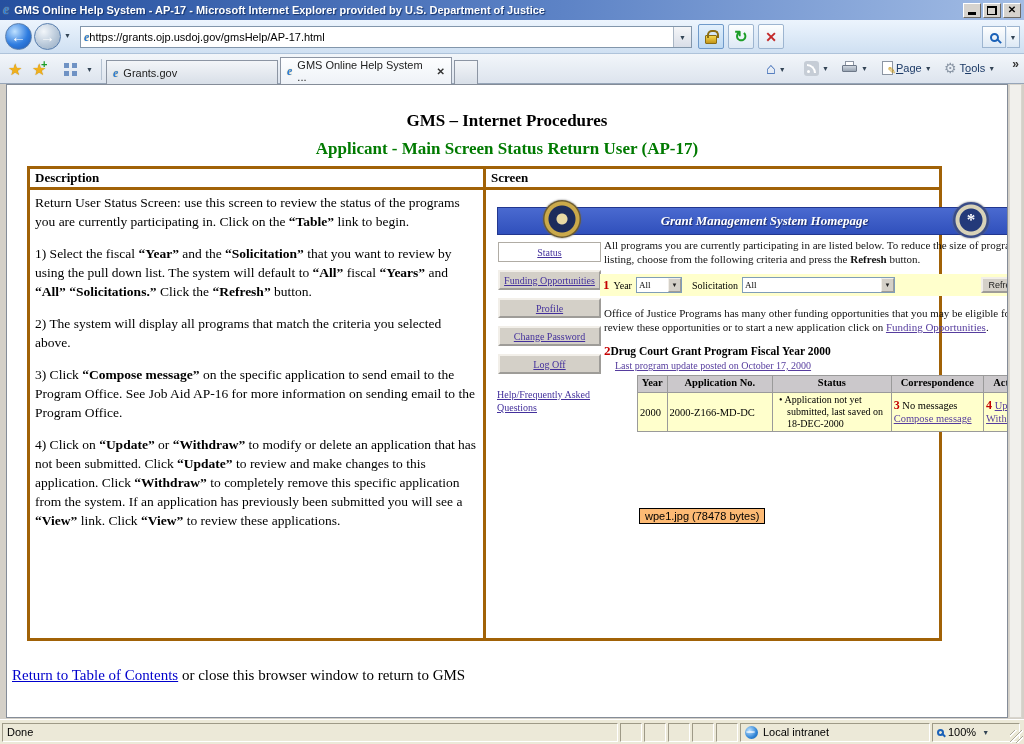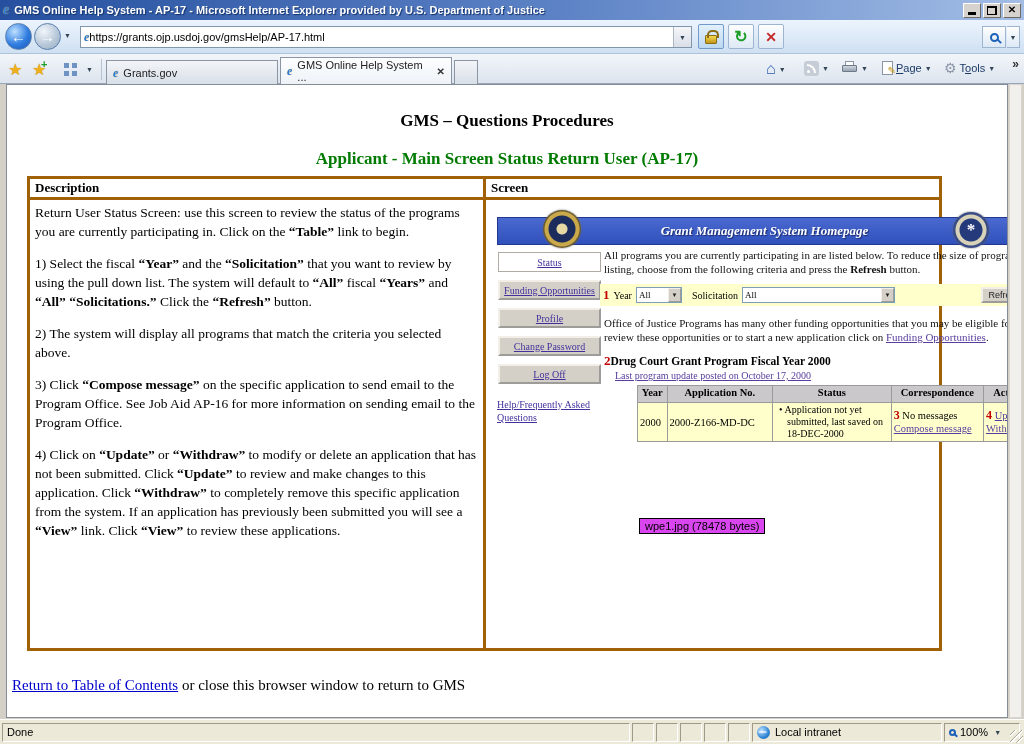--- a/index.html
+++ b/index.html
@@ -85,21 +85,21 @@
   .page-icon .pencil { position:absolute; right:-4px; bottom:-2px; color:#c99613; font-size:10px; }
   .gear-glyph { font-size:14px; color:#8b97a6; line-height:14px; }
   .chevron { position:absolute; right:5px; top:3px; font-size:12px; font-weight:bold; color:#333; }
   .acc { text-decoration:underline; }
 
   
   .content { position:absolute; left:6px; top:84px; width:1002px; height:634px; background:#fff;
     border:1px solid #848c98; font-family:"Liberation Serif",serif; overflow:hidden; }
   .scroll-strip { position:absolute; left:1009px; top:84px; width:13px; height:634px; background:#f1f0ec; border:1px solid #d8d5ce; }
   .page-title { text-align:center; font-size:17px; font-weight:bold; color:#000; margin-top:26px; font-family:"Liberation Serif",serif; }
-  .page-subtitle { text-align:center; font-size:17px; font-weight:bold; color:#007a00; margin-top:18px; }
+  .page-subtitle { text-align:center; font-size:17px; font-weight:bold; color:#007a00; margin-top:8px; }
   .main-table { border-collapse:collapse; margin:7px 0 0 20px; width:915px; table-layout:fixed; }
   .main-table th, .main-table td { border:3px solid #a16207; vertical-align:top; text-align:left; }
   .main-table th { font-size:13px; font-weight:bold; padding:1px 5px; height:18px; }
   .desc-cell { width:358px; padding:3px 6px 0 5px; font-size:13.5px; line-height:19px; height:440px; }
   .desc-cell p { margin:0 0 13px 0; }
   .screen-cell { width:557px; position:relative; }
 
   
   .gms-screen { position:relative; margin:12px 0 0 11px; width:536px; height:436px;
     font-family:"Liberation Serif",serif; }
@@ -135,33 +135,33 @@
   .program-link { display:block; margin-left:11px; font-size:10px; color:#563d9e; text-decoration:underline; margin-top:1px; }
   .gms-table { border-collapse:collapse; margin:4px 0 0 33px; table-layout:fixed; }
   .gms-table th, .gms-table td { border:1px solid #9a9a9a; font-size:10.5px; padding:1px 2px; }
   .gms-table th { background:#cbc8cb; font-weight:bold; text-align:center; height:17px; }
   .gms-table td { background:#ffffcc; height:38px; vertical-align:middle; }
   .col-year { width:30px; } .col-app { width:111px; } .col-status { width:125px; } .col-corr { width:94px; } .col-action { width:43px; }
   .cell-center { text-align:center; }
   .status-text { font-size:10px; line-height:12px; padding-left:12px; text-indent:-8px; }
   .corr-cell, .action-cell { font-size:10px; line-height:13px; }
   .corr-cell .step-num, .action-cell .step-num { font-size:12px; }
-  .wpe-label { position:absolute; left:142px; top:306px; background:#d946ef; border:1px solid #000;
+  .wpe-label { position:absolute; left:142px; top:306px; background:#fdba74; border:1px solid #000;
     font-family:"Liberation Sans",sans-serif; font-size:11px; padding:1px 5px; color:#000; }
   .footer-line { margin:26px 0 0 5px; font-size:15px; color:#000; }
   .footer-line a { color:#0000cc; text-decoration:underline; }
 
   
   .statusbar { position:absolute; left:0; top:719px; width:1024px; height:25px; background:#ece9d8;
     border-top:1px solid #fff; display:flex; align-items:center; padding:2px 2px 2px 2px; font-size:11px; color:#000; }
   .pane { border:1px solid; border-color:#9e9a87 #fff #fff #9e9a87; height:19px; display:flex; align-items:center; padding:0 4px; margin-right:2px; }
   .pane-done { flex:1; }
   .pane-mini { width:22px; padding:0; }
   .pane-zone { width:190px; gap:5px; }
-  .pane-zoom { width:76px; gap:4px; }
+  .pane-zoom { width:88px; gap:4px; }
   .globe { width:13px; height:13px; border-radius:50%; background:radial-gradient(circle at 35% 35%, #bfe3ff, #2f84d6 60%, #145a9e); position:relative; }
   .globe::after { content:''; position:absolute; left:1px; top:5px; width:9px; height:2px; background:rgba(255,255,255,.7); border-radius:50%; }
   .mag-small { width:7px; height:7px; border:2px solid #1b62b8; border-radius:50%; position:relative; }
   .mag-small::after { content:''; position:absolute; width:5px; height:2px; background:#1b62b8; transform:rotate(45deg); right:-4px; bottom:-2px; }
   .zoom-caret { font-size:7px; color:#345; margin-left:2px; }
   .resize-grip { position:absolute; right:1px; bottom:1px; width:13px; height:13px;
     background:repeating-linear-gradient(135deg, transparent 0 3px, #aca899 3px 4px, #fff 4px 5px); }
 </style>
 </head>
 <body>
@@ -250,21 +250,21 @@
   </div>
   <div class="cmd" style="left:944px">
     <span class="gear-glyph">⚙</span>
     <span><span>T</span><span class="acc">o</span><span>ols</span></span>
     <span class="caret">▼</span>
   </div>
   <span class="chevron">»</span>
 </div>
 
 <div class="content">
-  <div class="page-title">GMS – Questions Procedures</div>
+  <div class="page-title">GMS – Internet Procedures</div>
   <div class="page-subtitle">Applicant - Main Screen Status Return User (AP-17)</div>
 
   <table class="main-table">
     <tbody>
         <tr>
       <th>Description</th>
       <th>Screen</th>
     </tr>
     <tr>
       <td class="desc-cell">

